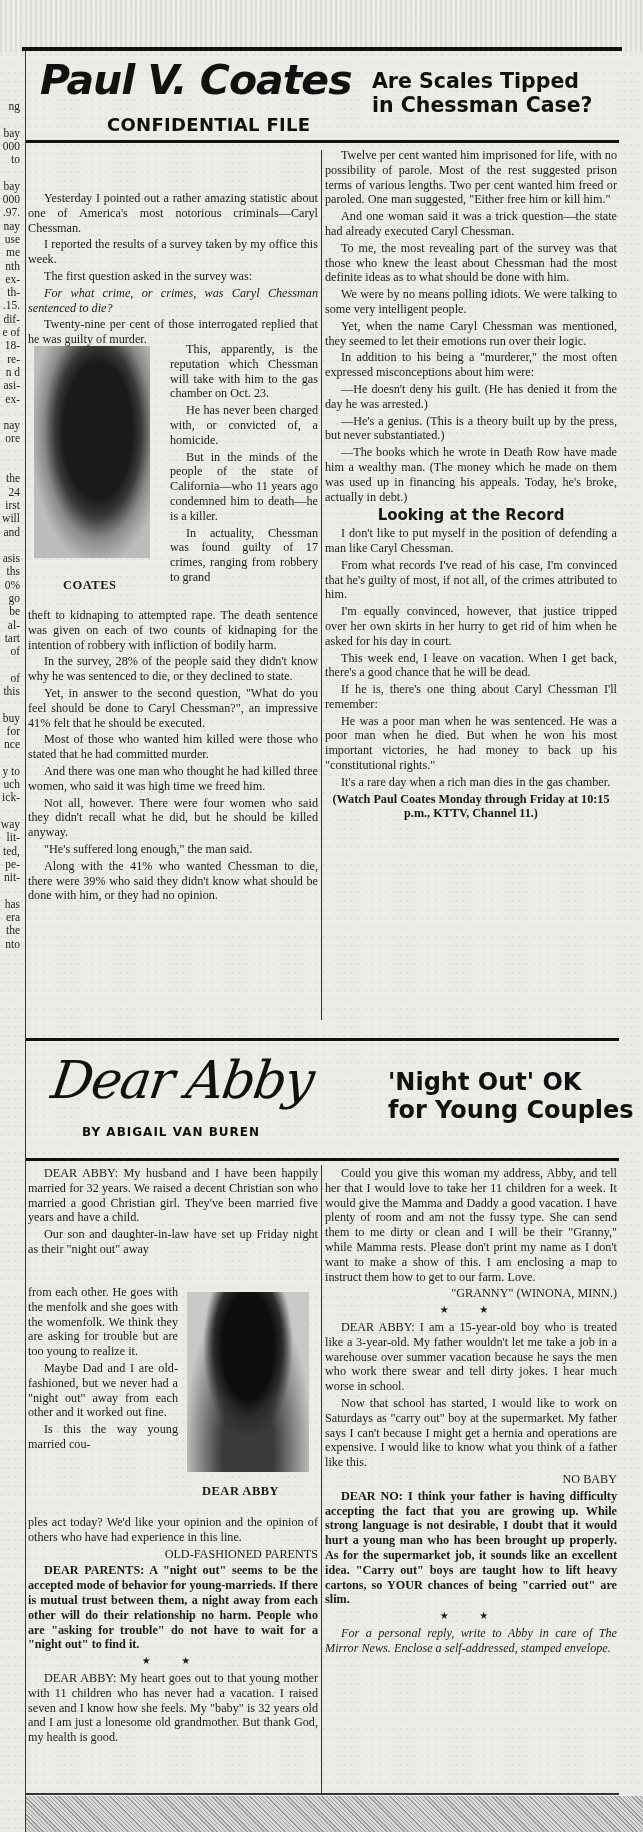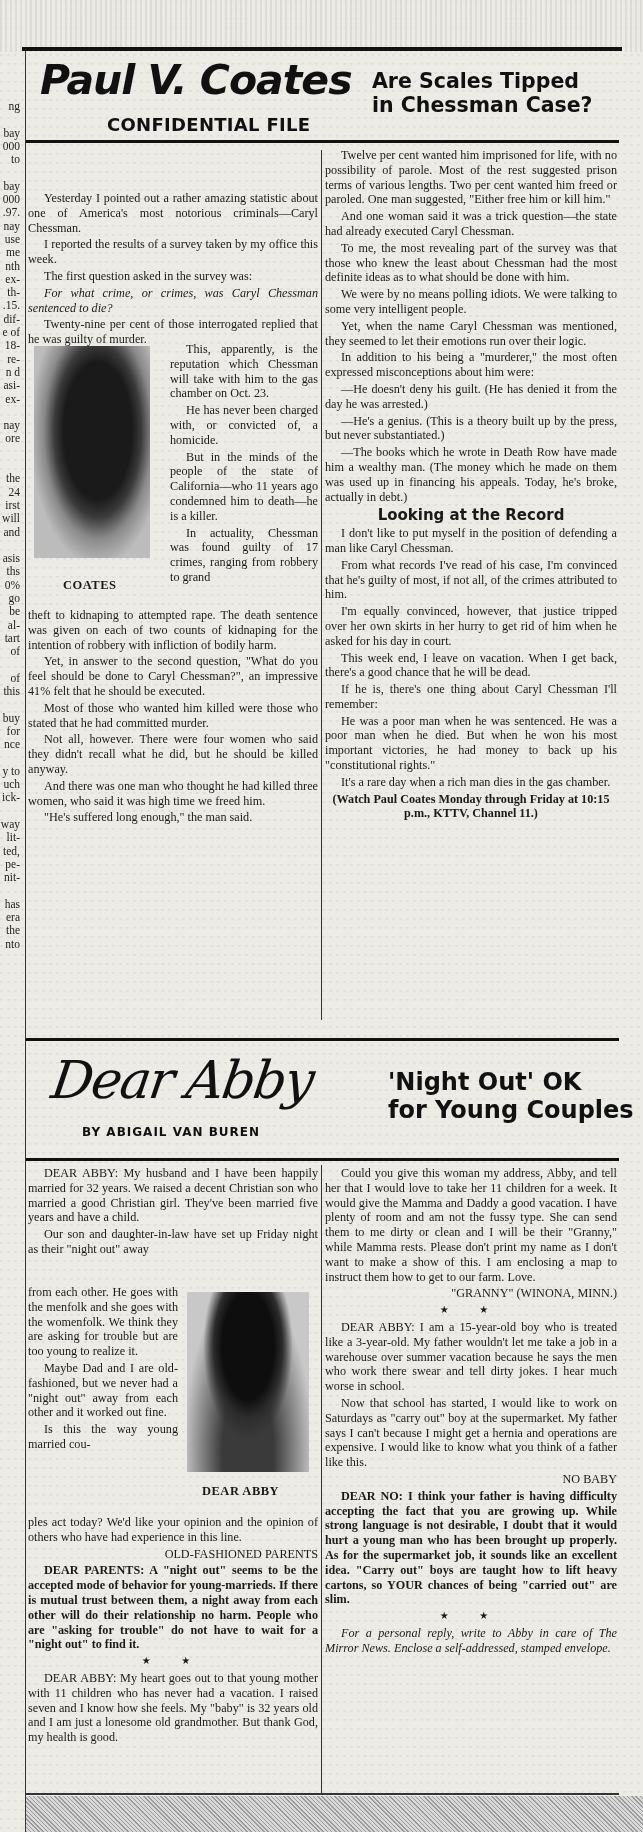--- a/index.html
+++ b/index.html
@@ -148,25 +148,27 @@
   <div class="photo" style="left:34px; top:346px; width:116px; height:212px;"></div>
   <div class="caption" style="left:63px; top:578px;">COATES</div>
   <div class="col" style="left:170px; top:342px; width:148px;">
     <p>This, apparently, is the reputation which Chessman will take with him to the gas chamber on Oct. 23.</p>
     <p>He has never been charged with, or convicted of, a homicide.</p>
     <p>But in the minds of the people of the state of California—who 11 years ago condemned him to death—he is a killer.</p>
     <p>In actuality, Chessman was found guilty of 17 crimes, ranging from robbery to grand</p>
   </div>
   <div class="col" style="left:28px; top:608px; width:290px;">
     <p class="noindent">theft to kidnaping to attempted rape. The death sentence was given on each of two counts of kidnaping for the intention of robbery with infliction of bodily harm.</p>
+    <p>In the survey, 28% of the people said they didn't know why he was sentenced to die, or they declined to state.</p>
     <p>Yet, in answer to the second question, "What do you feel should be done to Caryl Chessman?", an impressive 41% felt that he should be executed.</p>
     <p>Most of those who wanted him killed were those who stated that he had committed murder.</p>
+    <p>And there was one man who thought he had killed three women, who said it was high time we freed him.</p>
     <p>Not all, however. There were four women who said they didn't recall what he did, but he should be killed anyway.</p>
-    <p>And there was one man who thought he had killed three women, who said it was high time we freed him.</p>
     <p>"He's suffered long enough," the man said.</p>
+    <p>Along with the 41% who wanted Chessman to die, there were 39% who said they didn't know what should be done with him, or they had no opinion.</p>
   </div>
   <div class="hr-thin" style="left:321px; top:150px; width:1px; height:870px;"></div>
 
   <div class="col" style="left:325px; top:148px; width:292px;">
     <p>Twelve per cent wanted him imprisoned for life, with no possibility of parole. Most of the rest suggested prison terms of various lengths. Two per cent wanted him freed or paroled. One man suggested, "Either free him or kill him."</p>
     <p>And one woman said it was a trick question—the state had already executed Caryl Chessman.</p>
     <p>To me, the most revealing part of the survey was that those who knew the least about Chessman had the most definite ideas as to what should be done with him.</p>
     <p>We were by no means polling idiots. We were talking to some very intelligent people.</p>
     <p>Yet, when the name Caryl Chessman was mentioned, they seemed to let their emotions run over their logic.</p>
     <p>In addition to his being a "murderer," the most often expressed misconceptions about him were:</p>

